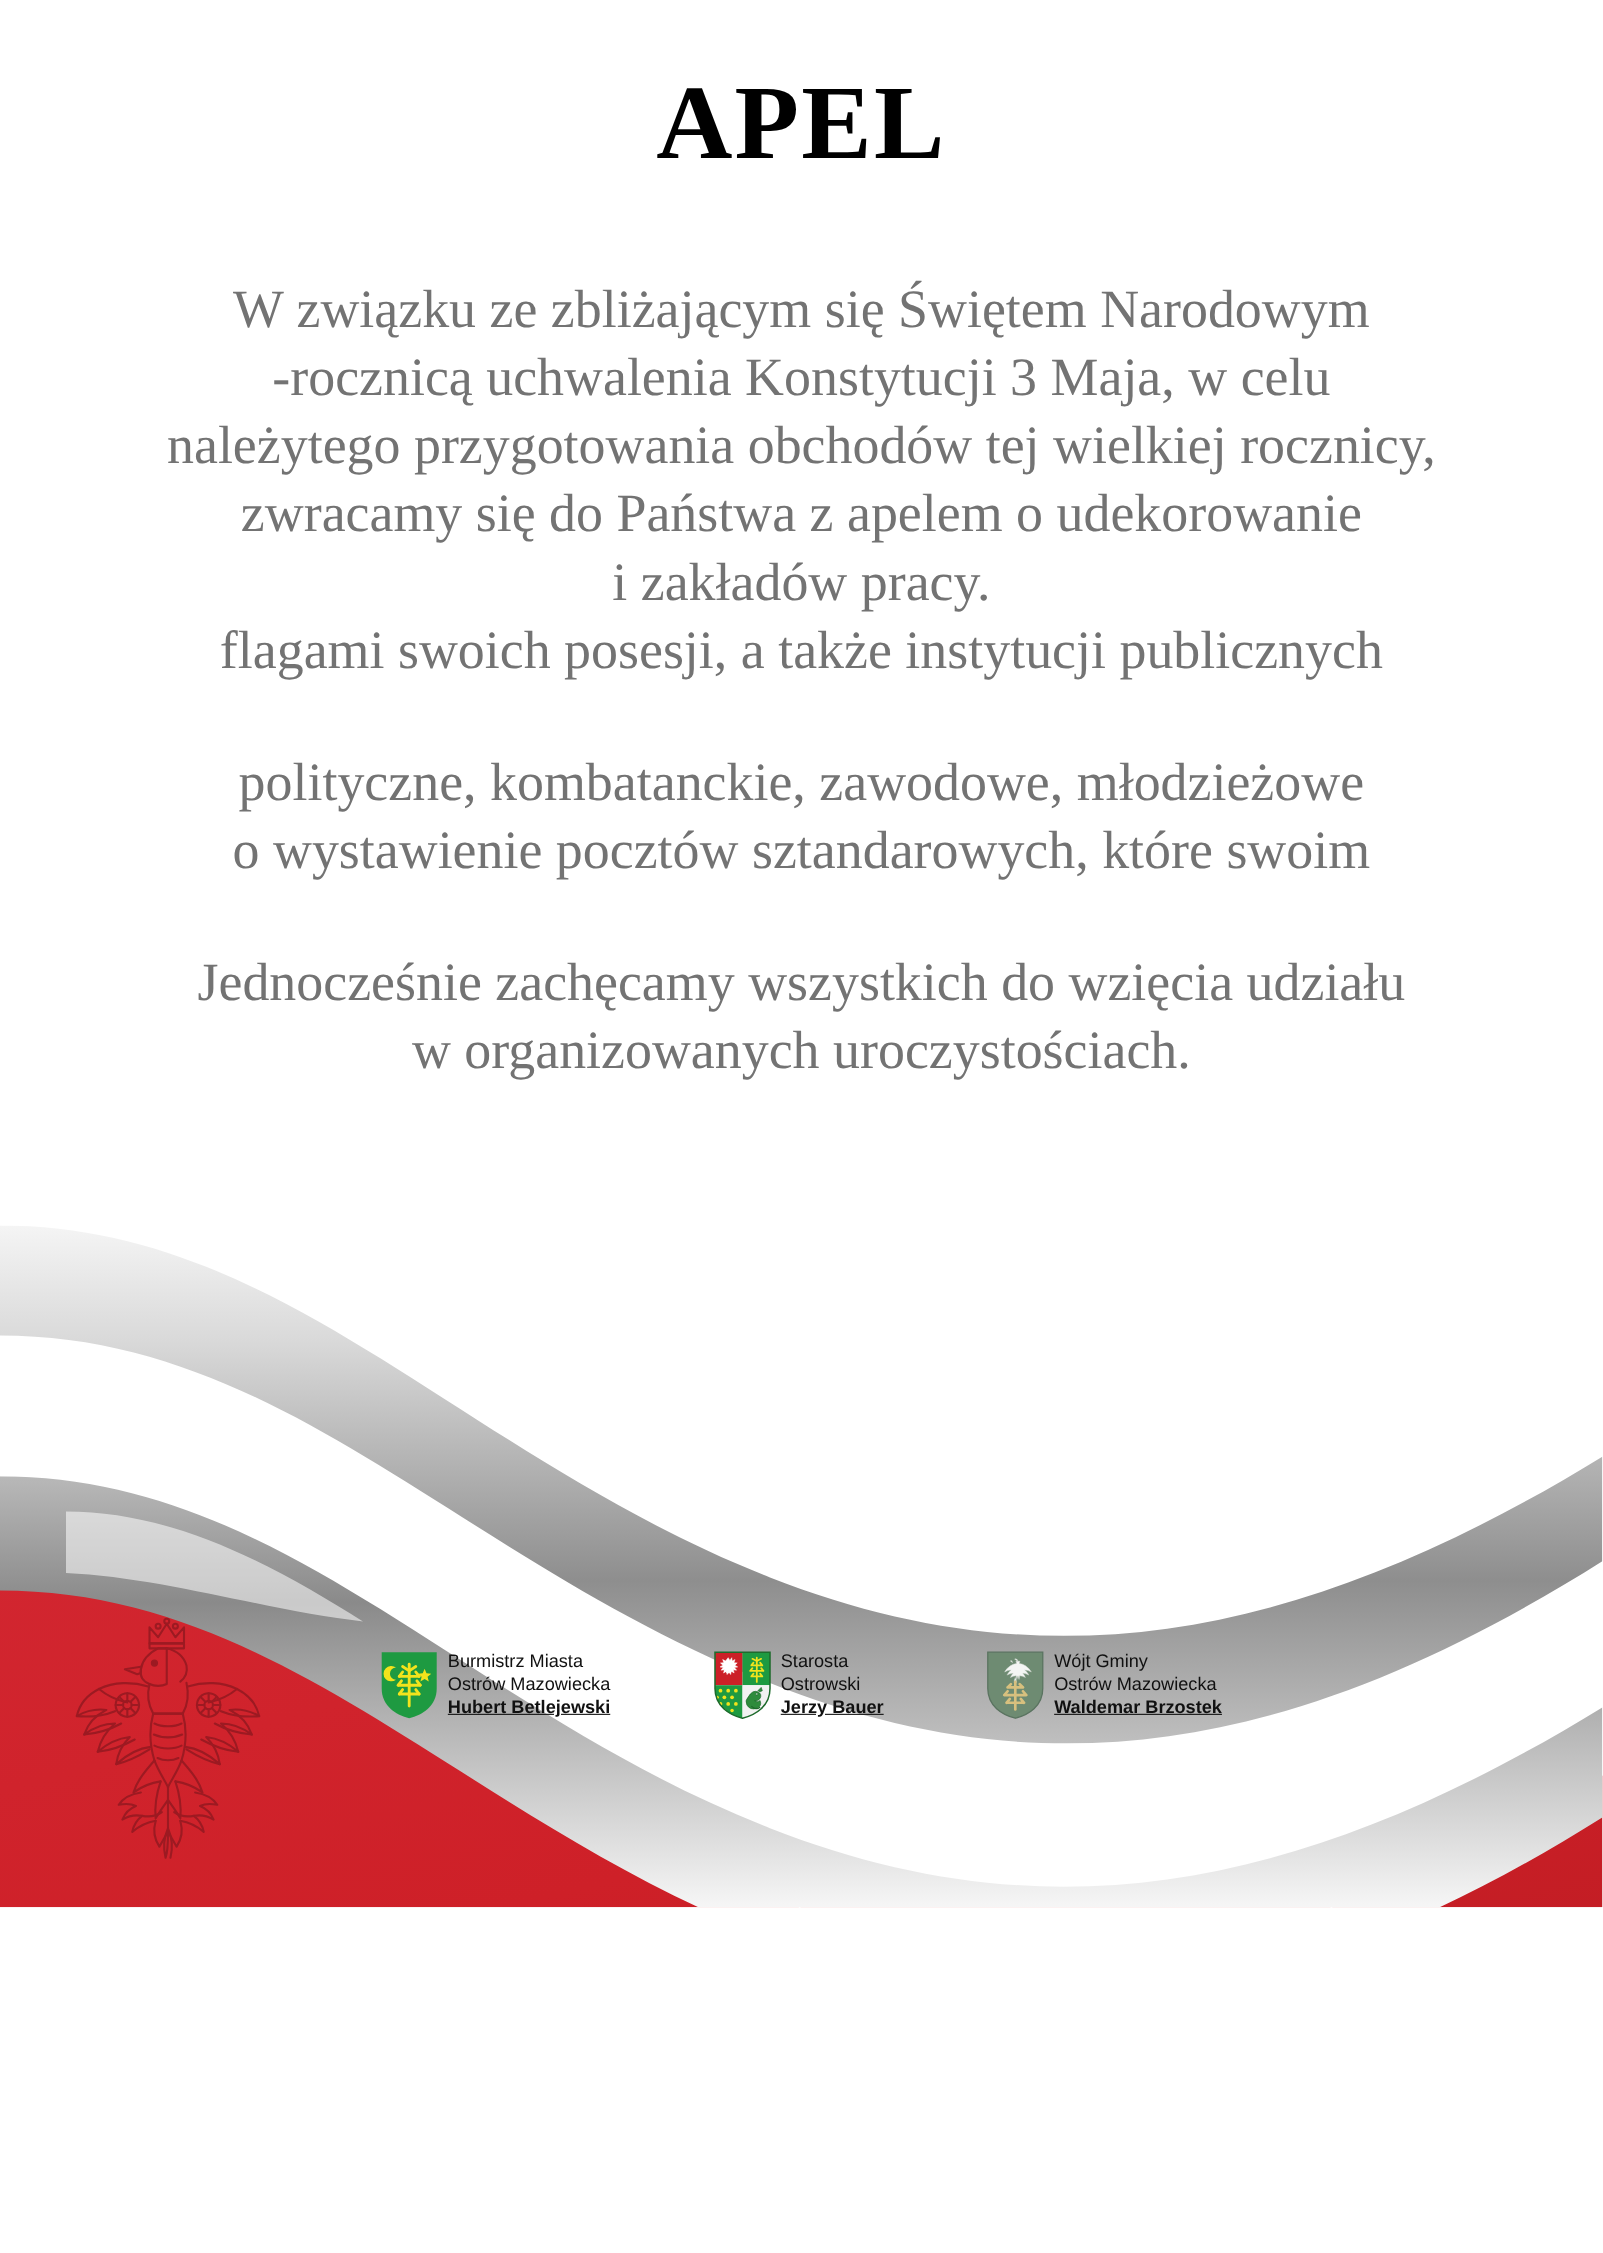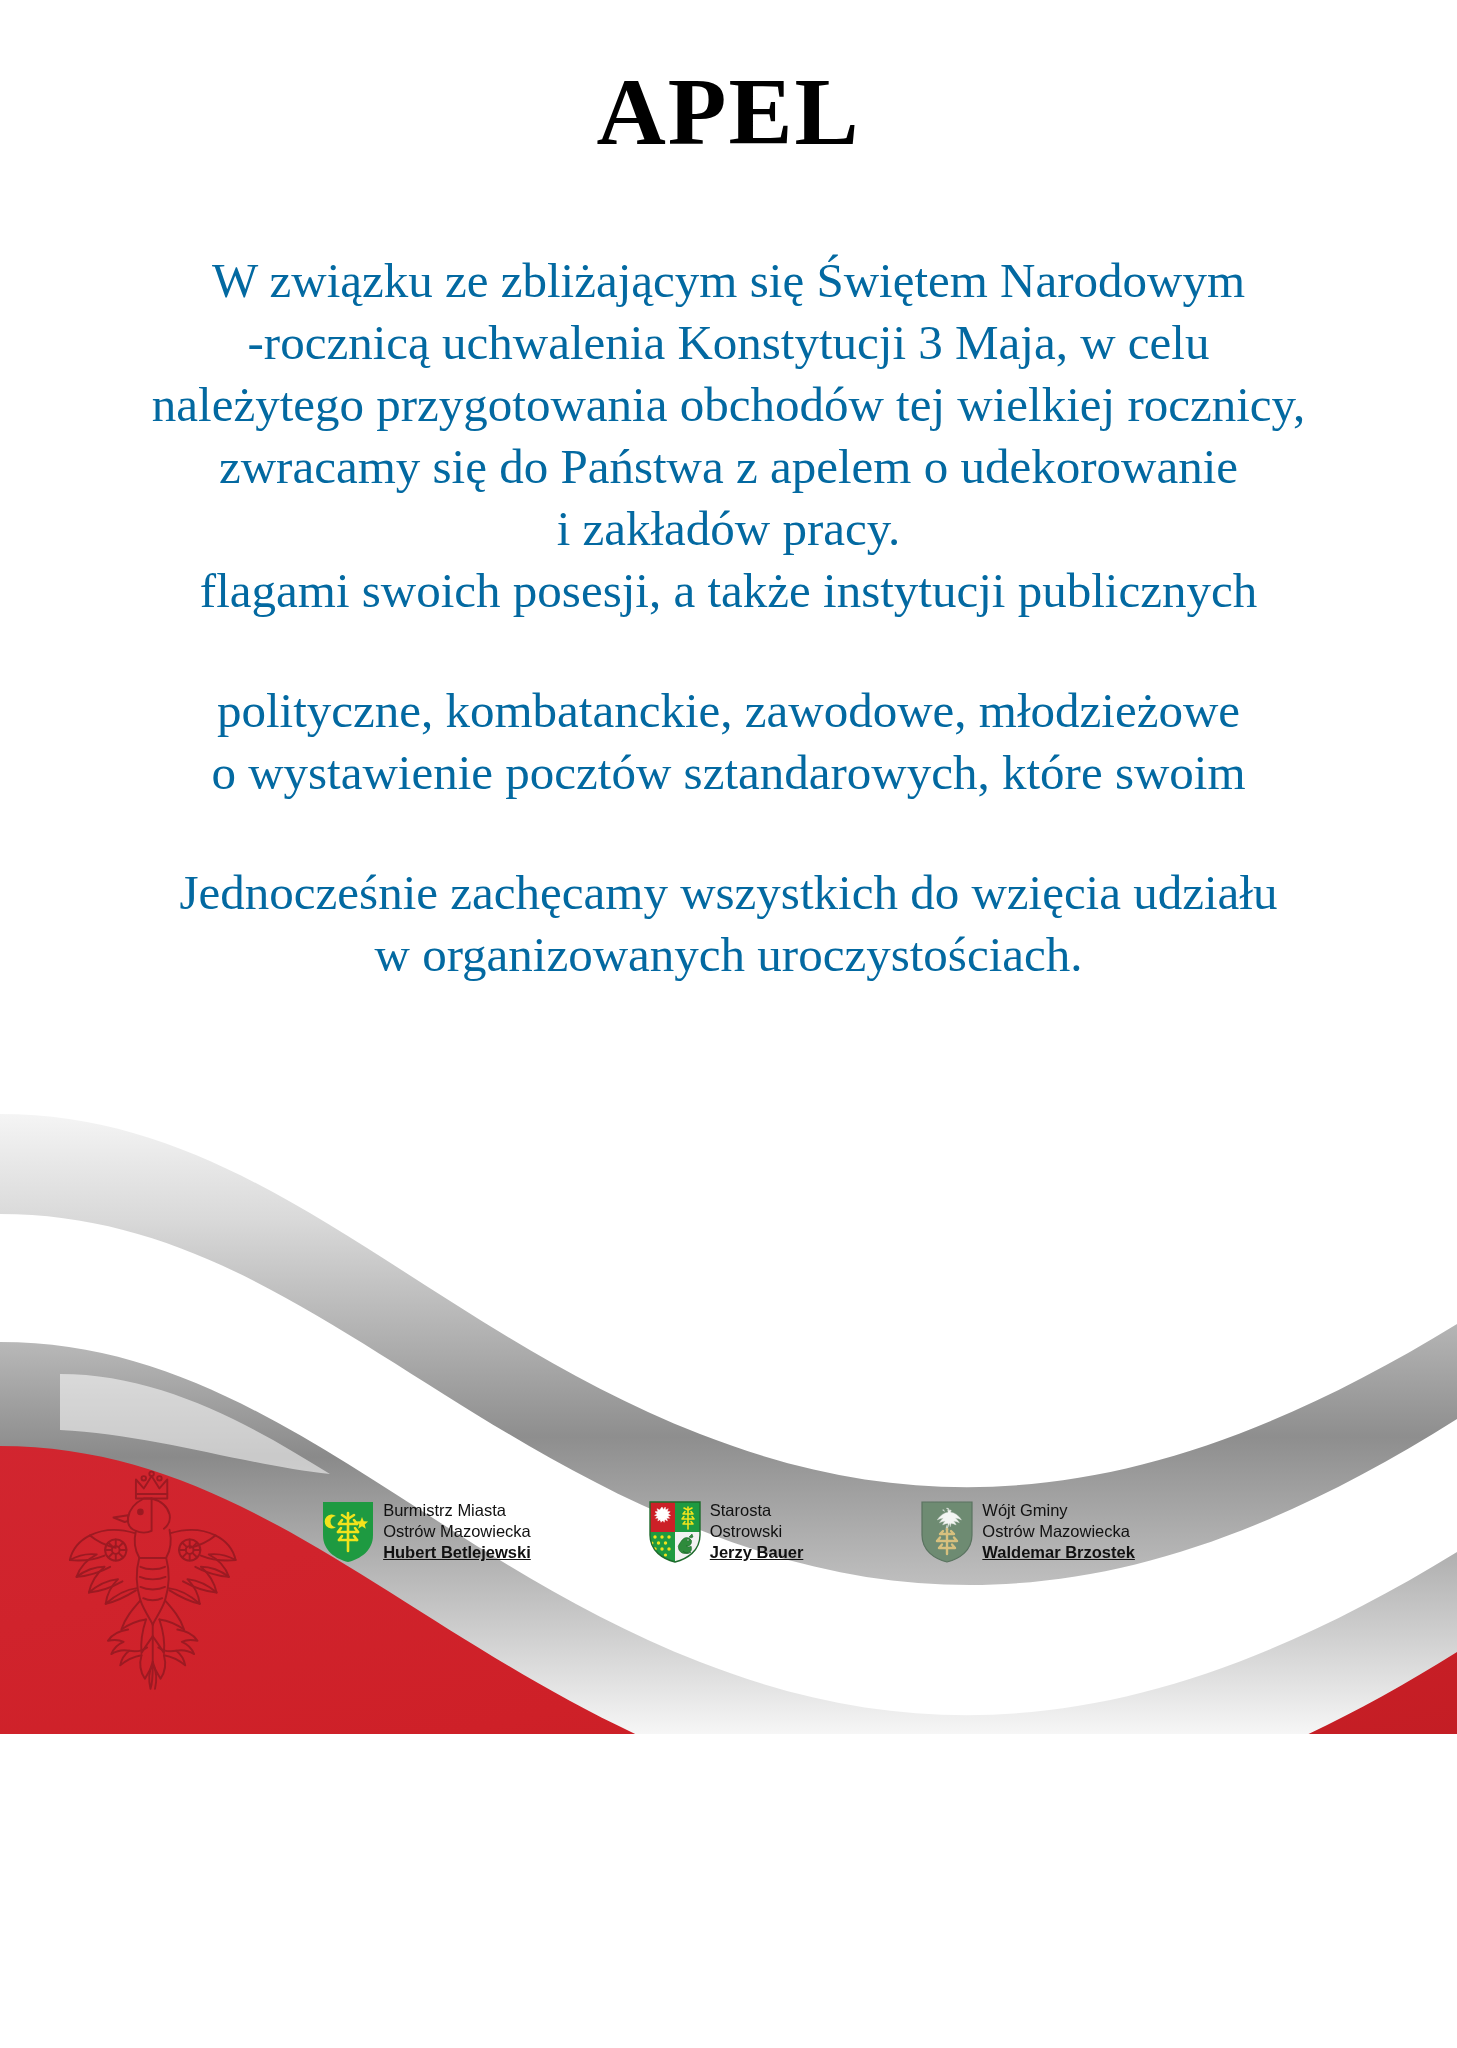--- a/index.html
+++ b/index.html
@@ -31,21 +31,21 @@
     line-height: 1.05;
   }
 
   
   #body-text {
     position: absolute;
     top: 250px;
     left: 60px;
     width: 1337px;
     text-align: center;
-    color: #0369a1;
+    color: #737373;
     font-size: 49px;
     line-height: 62px;
   }
   .para {
     margin: 0 0 58px 0;
   }
   .para:last-child { margin-bottom: 0; }
   .tline { display: block; white-space: nowrap; }
 
   
@@ -60,21 +60,21 @@
 
   
   #signatures {
     position: absolute;
     left: 0;
     top: 1500px;
     width: 100%;
     display: flex;
     justify-content: center;
     align-items: flex-start;
-    gap: 118px;
+    gap: 94px;
   }
   .sig {
     display: flex;
     align-items: center;
     gap: 9px;
   }
   .sig-crest { width: 52px; height: 62px; flex: 0 0 auto; }
   .sig-crest svg { display:block; width:100%; height:100%; }
   .sig-text {
     font-family: "Liberation Sans", "DejaVu Sans", sans-serif;

